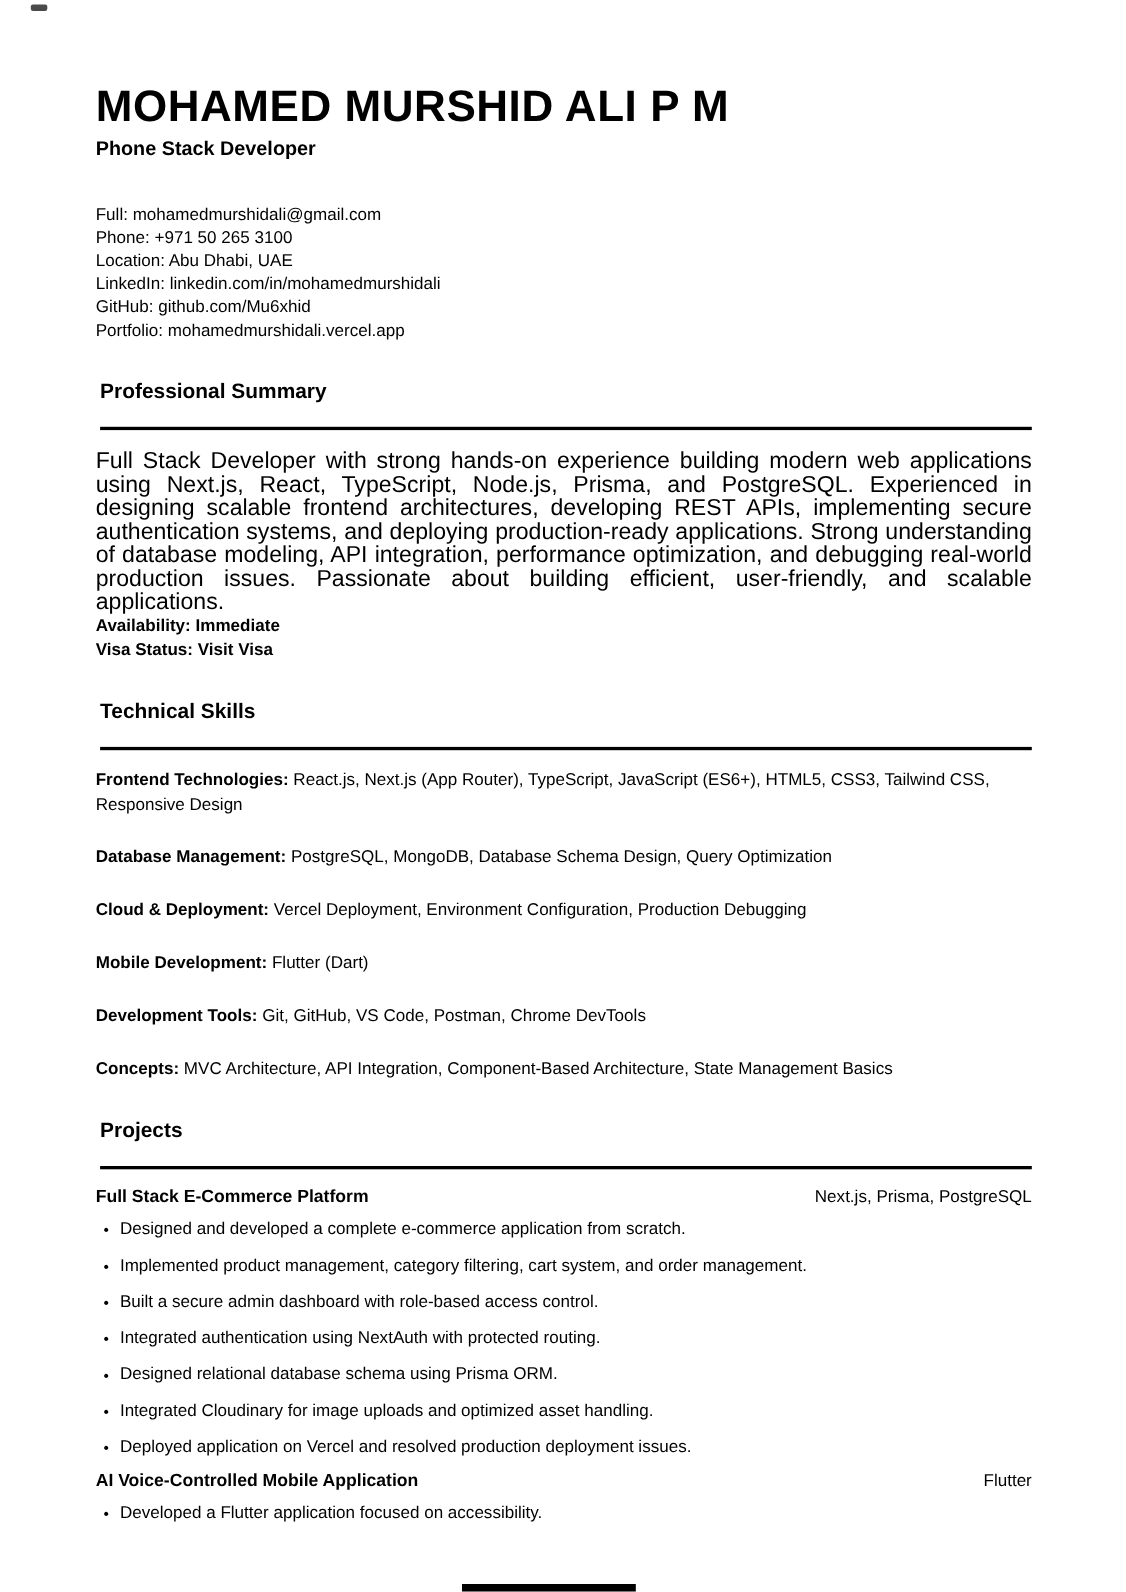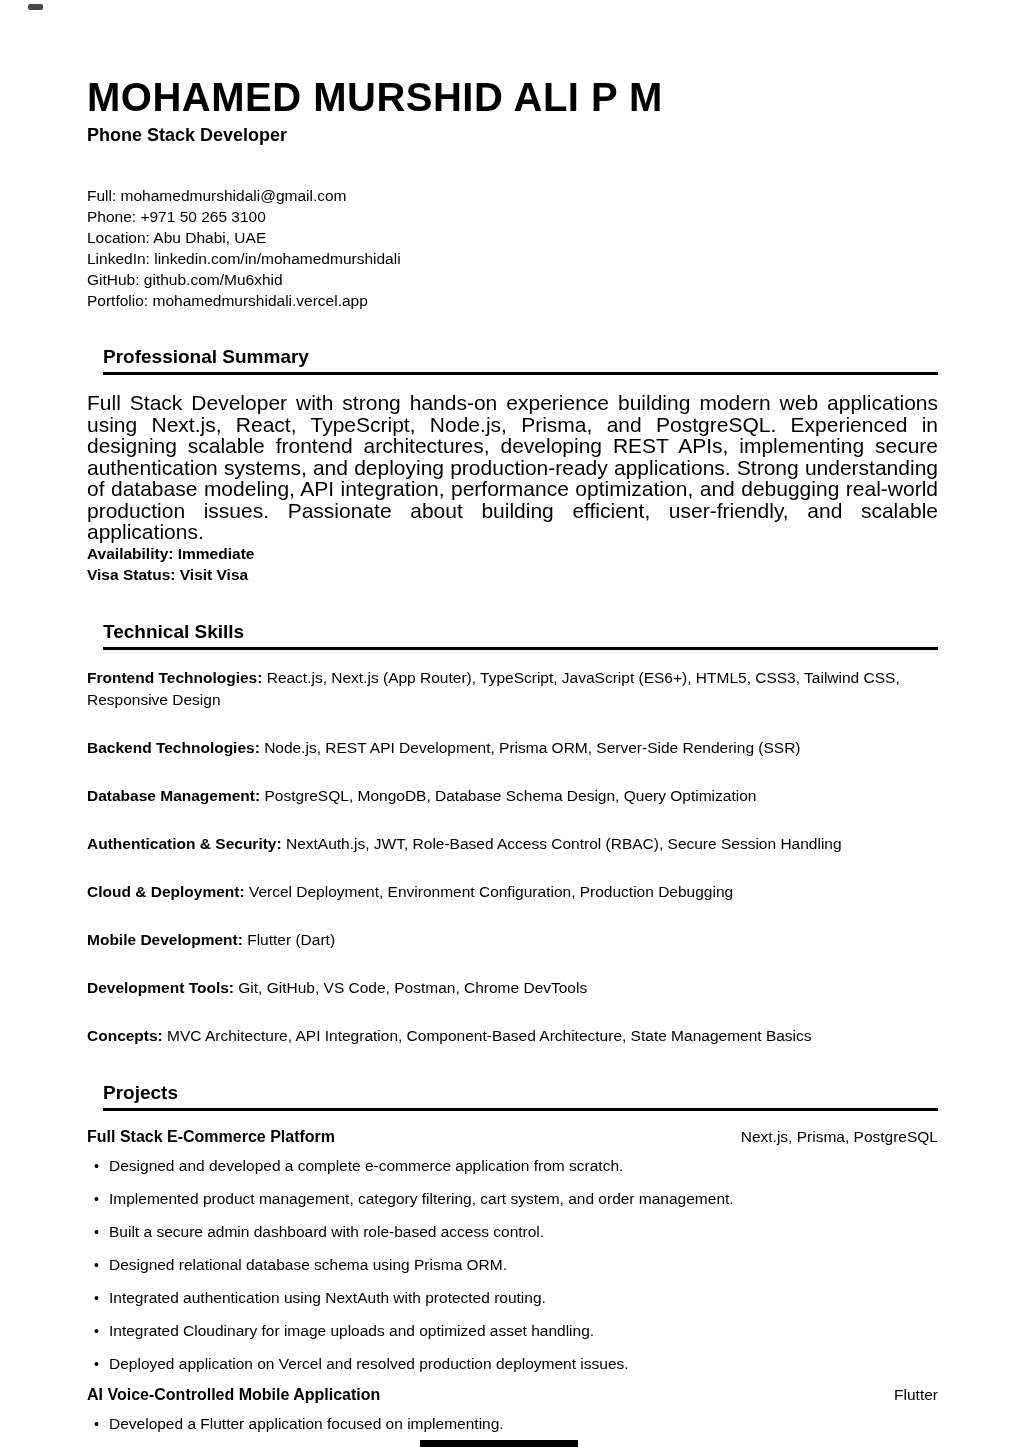--- a/index.html
+++ b/index.html
@@ -30,22 +30,22 @@
   .contact {
     margin-top: 39px;
     font-size: 15.5px;
     line-height: 21px;
   }
 
   .section { margin-top: 35px; }
   .section-heading {
     font-size: 19px;
     font-weight: bold;
-    margin: 0 0 17px 16px;
-    padding-bottom: 4px;
+    margin: 0 0 17px 4px;
+    padding-bottom: 20px;
     border-bottom: 3px solid #000;
   }
 
   .summary-text {
     font-size: 21px;
     line-height: 21.5px;
     text-align: justify;
     margin: 0;
   }
   .bold-line {
@@ -128,54 +128,52 @@
     <h2 class="section-heading">Professional Summary</h2>
     <p class="summary-text">Full Stack Developer with strong hands-on experience building modern web applications using Next.js, React, TypeScript, Node.js, Prisma, and PostgreSQL. Experienced in designing scalable frontend architectures, developing REST APIs, implementing secure authentication systems, and deploying production-ready applications. Strong understanding of database modeling, API integration, performance optimization, and debugging real-world production issues. Passionate about building efficient, user-friendly, and scalable applications.</p>
     <div class="bold-line"><span>Availability:</span> <span>Immediate</span></div>
     <div class="bold-line"><span>Visa Status:</span> <span>Visit Visa</span></div>
   </div>
 
   <div class="section">
     <h2 class="section-heading">Technical Skills</h2>
 
     <div class="skill-item"><span class="skill-label">Frontend Technologies:</span> <span>React.js, Next.js (App Router), TypeScript, JavaScript (ES6+), HTML5, CSS3, Tailwind CSS, Responsive Design</span></div>
-    <div class="skill-item"><span class="skill-label">Backend Technologies:</span> <span>Node.js, REST API Development, Prisma ORM, Server-Side Rendering (SSR)</span></div>
     <div class="skill-item"><span class="skill-label">Database Management:</span> <span>PostgreSQL, MongoDB, Database Schema Design, Query Optimization</span></div>
-    <div class="skill-item"><span class="skill-label">Authentication &amp; Security:</span> <span>NextAuth.js, JWT, Role-Based Access Control (RBAC), Secure Session Handling</span></div>
     <div class="skill-item"><span class="skill-label">Cloud &amp; Deployment:</span> <span>Vercel Deployment, Environment Configuration, Production Debugging</span></div>
     <div class="skill-item"><span class="skill-label">Mobile Development:</span> <span>Flutter (Dart)</span></div>
     <div class="skill-item"><span class="skill-label">Development Tools:</span> <span>Git, GitHub, VS Code, Postman, Chrome DevTools</span></div>
     <div class="skill-item"><span class="skill-label">Concepts:</span> <span>MVC Architecture, API Integration, Component-Based Architecture, State Management Basics</span></div>
   </div>
 
   <div class="section">
     <h2 class="section-heading">Projects</h2>
 
     <div class="project">
       <div class="project-header">
         <span class="project-title">Full Stack E-Commerce Platform</span>
         <span class="project-stack">Next.js, Prisma, PostgreSQL</span>
       </div>
       <ul class="bullet-list">
         <li class="bullet-item"><span class="bullet-dot"></span><span>Designed and developed a complete e-commerce application from scratch.</span></li>
         <li class="bullet-item"><span class="bullet-dot"></span><span>Implemented product management, category filtering, cart system, and order management.</span></li>
         <li class="bullet-item"><span class="bullet-dot"></span><span>Built a secure admin dashboard with role-based access control.</span></li>
+        <li class="bullet-item"><span class="bullet-dot"></span><span>Integrated authentication using NextAuth with protected routing.</span></li>
         <li class="bullet-item"><span class="bullet-dot"></span><span>Designed relational database schema using Prisma ORM.</span></li>
-        <li class="bullet-item"><span class="bullet-dot"></span><span>Integrated authentication using NextAuth with protected routing.</span></li>
         <li class="bullet-item"><span class="bullet-dot"></span><span>Integrated Cloudinary for image uploads and optimized asset handling.</span></li>
         <li class="bullet-item"><span class="bullet-dot"></span><span>Deployed application on Vercel and resolved production deployment issues.</span></li>
       </ul>
     </div>
 
     <div class="project">
       <div class="project-header">
         <span class="project-title">AI Voice-Controlled Mobile Application</span>
         <span class="project-stack">Flutter</span>
       </div>
       <ul class="bullet-list">
-        <li class="bullet-item"><span class="bullet-dot"></span><span>Developed a Flutter application focused on implementing.</span></li>
+        <li class="bullet-item"><span class="bullet-dot"></span><span>Developed a Flutter application focused on accessibility.</span></li>
       </ul>
     </div>
   </div>
 
 </div>
 
 <div class="cutoff-fragment"></div>
 
 </body></html>

